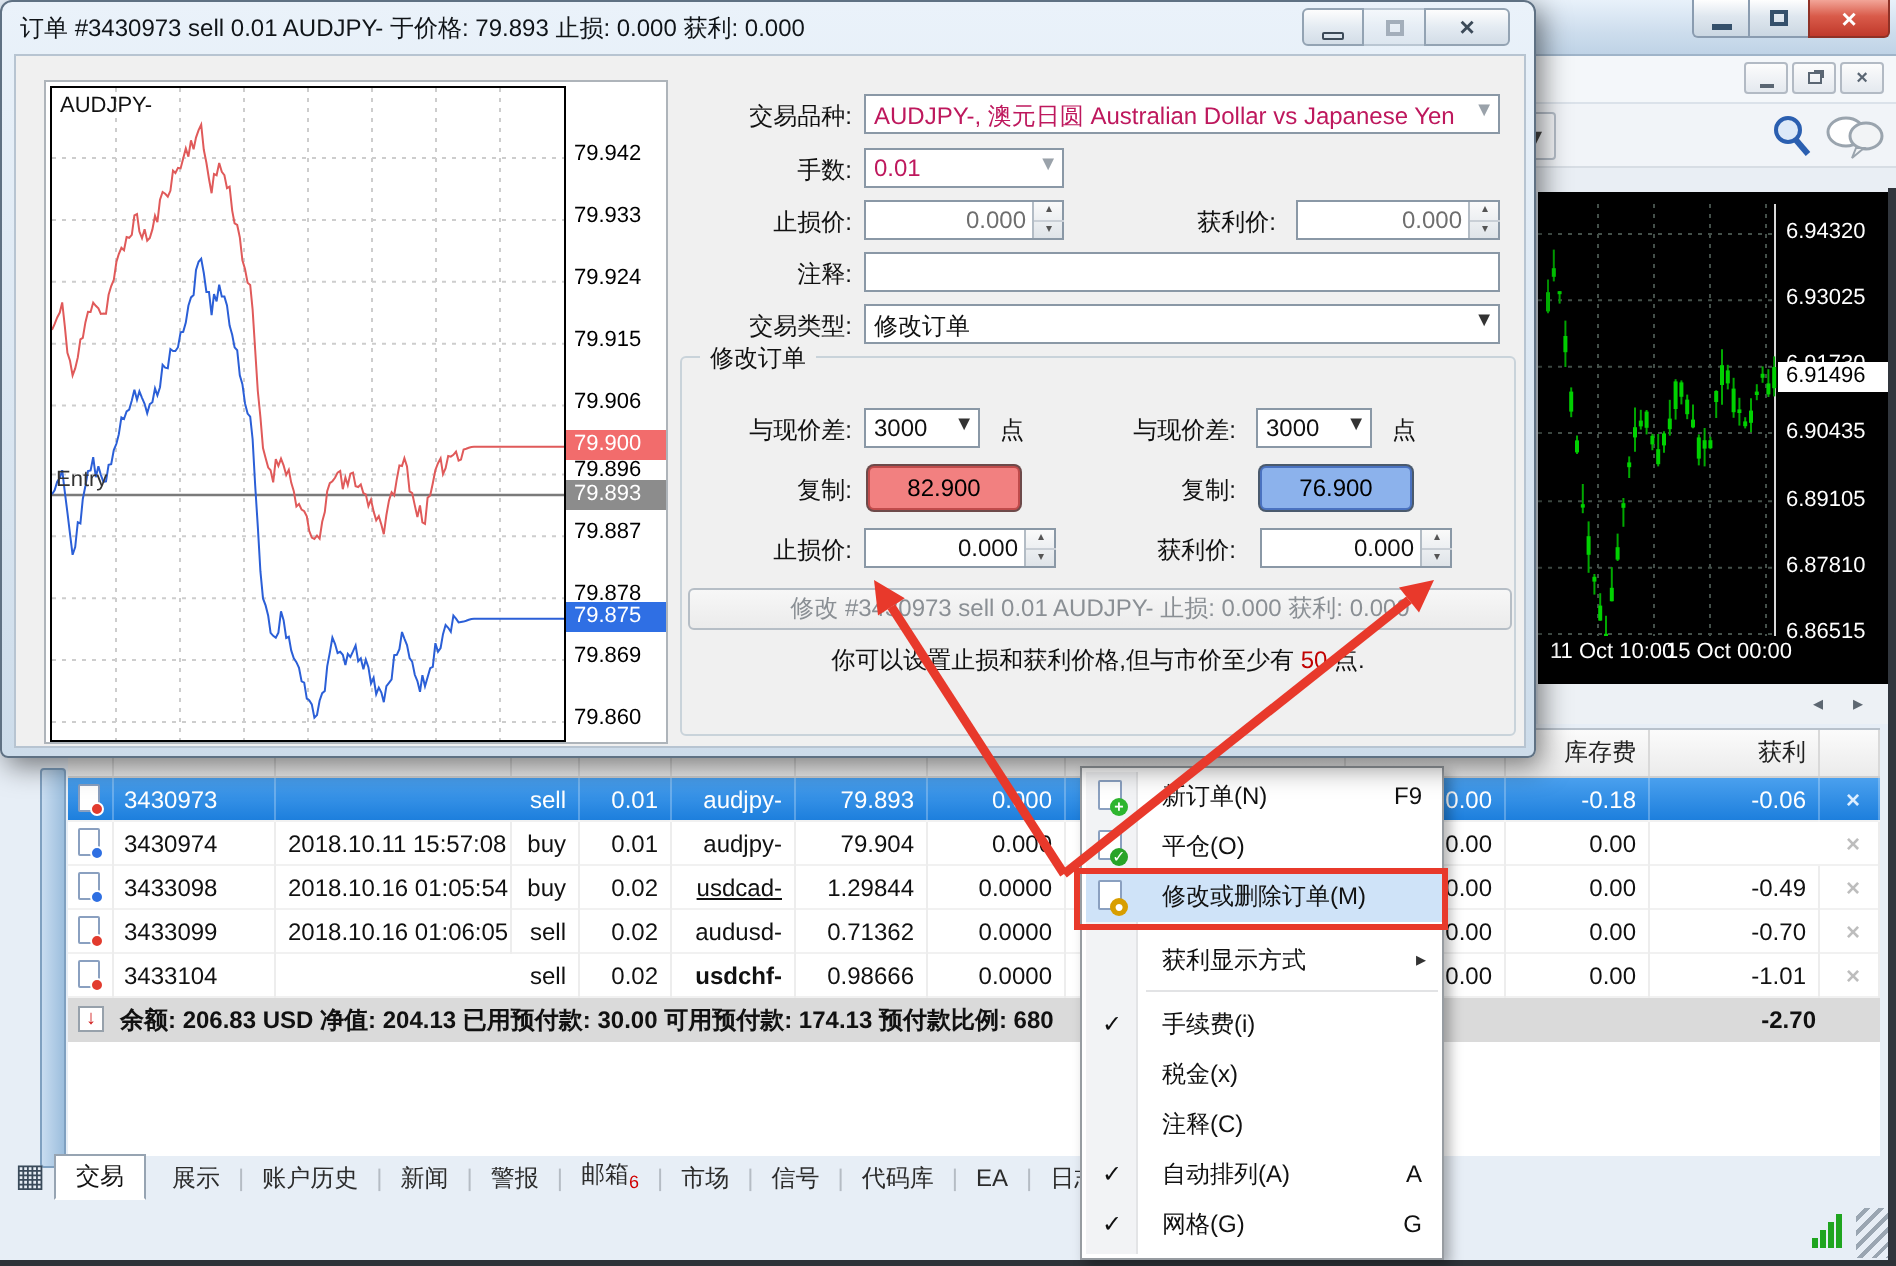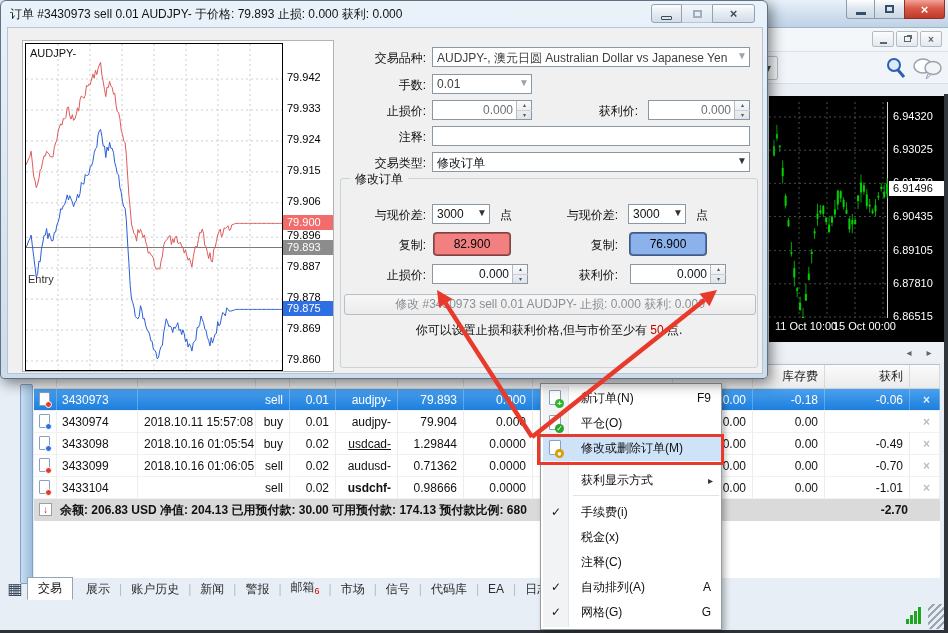--- a/index.html
+++ b/index.html
@@ -102,28 +102,28 @@
 
   
   #dlg-chartpanel{position:absolute;left:14px;top:12px;width:312px;height:332px;background:#fff;border:1px solid #aeb4ba;}
   #dlg-symbol{position:absolute;left:7px;top:6px;font-size:11px;z-index:3;}
   #dlg-svg{position:absolute;left:2px;top:2px;}
   #dlg-scale span{position:absolute;left:264px;font-size:11px;color:#000;white-space:nowrap;}
   .chip{position:absolute;left:260px;width:50px;height:15px;color:#fff;font-size:11px;line-height:15px;padding-left:4px;}
   #chip-ask{background:#f26c6c;}
   #chip-entry{background:#8c8c8c;}
   #chip-bid{background:#2f6fe4;}
-  #entry-label{position:absolute;left:5px;font-size:11px;color:#333;z-index:3;margin-top:39px;}
+  #entry-label{position:absolute;left:5px;font-size:11px;color:#333;z-index:3;}
 
   
   .flabel{position:absolute;width:96px;text-align:right;white-space:nowrap;}
   .combo{position:absolute;height:20px;border:1px solid #8a98a6;background:#fff;}
   .cmb-t{position:absolute;left:4px;top:2px;right:18px;white-space:nowrap;overflow:hidden;}
   .cmb-a{position:absolute;right:2px;top:2px;color:#333;font-size:10px;}
-  .combo.dis .cmb-t{color:#404040;}
+  .combo.dis .cmb-t{color:#be185d;}
   .combo.dis .cmb-a{color:#9aa2aa;}
   .spin{position:absolute;height:20px;border:1px solid #8a98a6;background:#fff;}
   .spin-t{position:absolute;left:2px;top:2px;right:18px;text-align:right;}
   .spin.dis .spin-t{color:#6e6e6e;}
   .spin-b{position:absolute;right:0;top:0;width:15px;height:18px;border-left:1px solid #b3bcc5;background:linear-gradient(#fafafa,#dfe4e9);}
   .spin-b i{position:absolute;left:0;width:15px;height:9px;font-style:normal;font-size:6px;color:#555;text-align:center;line-height:9px;}
   .spin-b i:last-child{top:9px;border-top:1px solid #c9cfd6;}
   #in-comment{position:absolute;left:424px;top:98px;width:318px;height:20px;border:1px solid #8a98a6;background:#fff;padding:0 4px;font-size:12px;}
   #modify-group{position:absolute;left:332px;top:150px;width:418px;height:190px;border:1px solid #c9d3da;border-radius:3px;}
   #modify-legend{position:absolute;left:342px;top:143px;background:#f0f0f0;padding:0 5px;}

